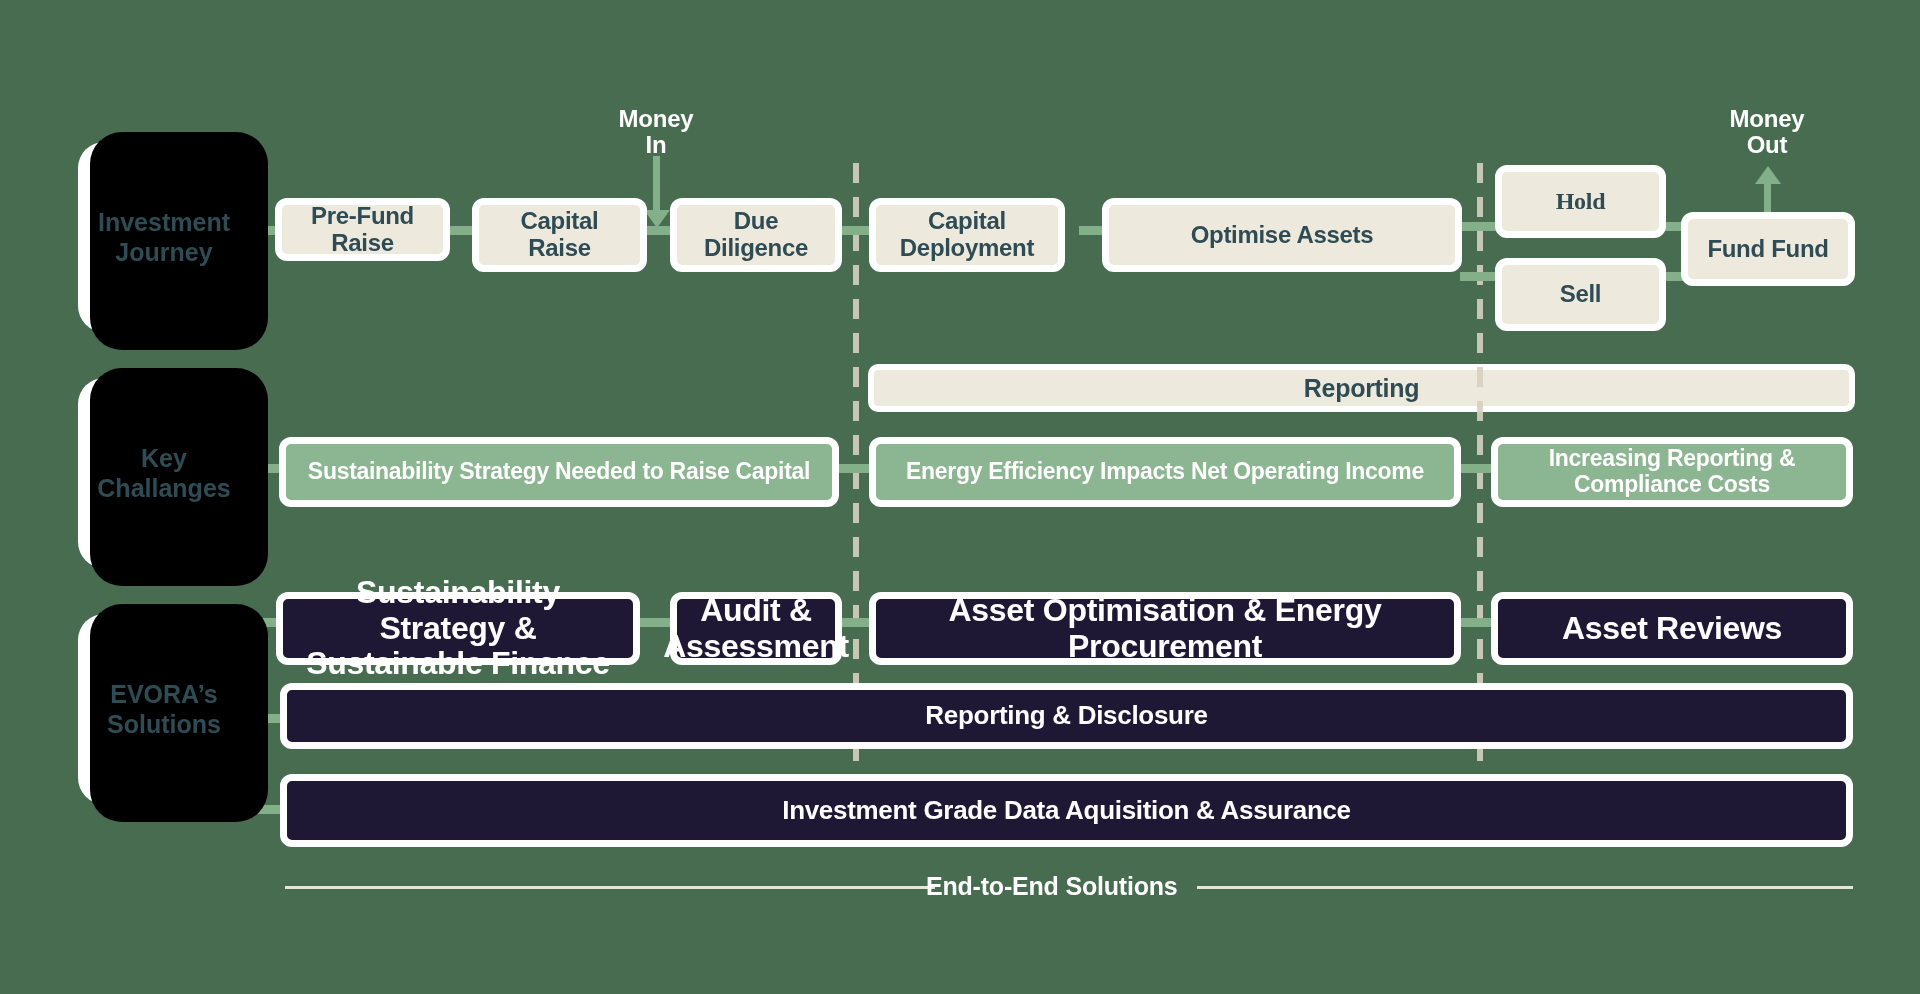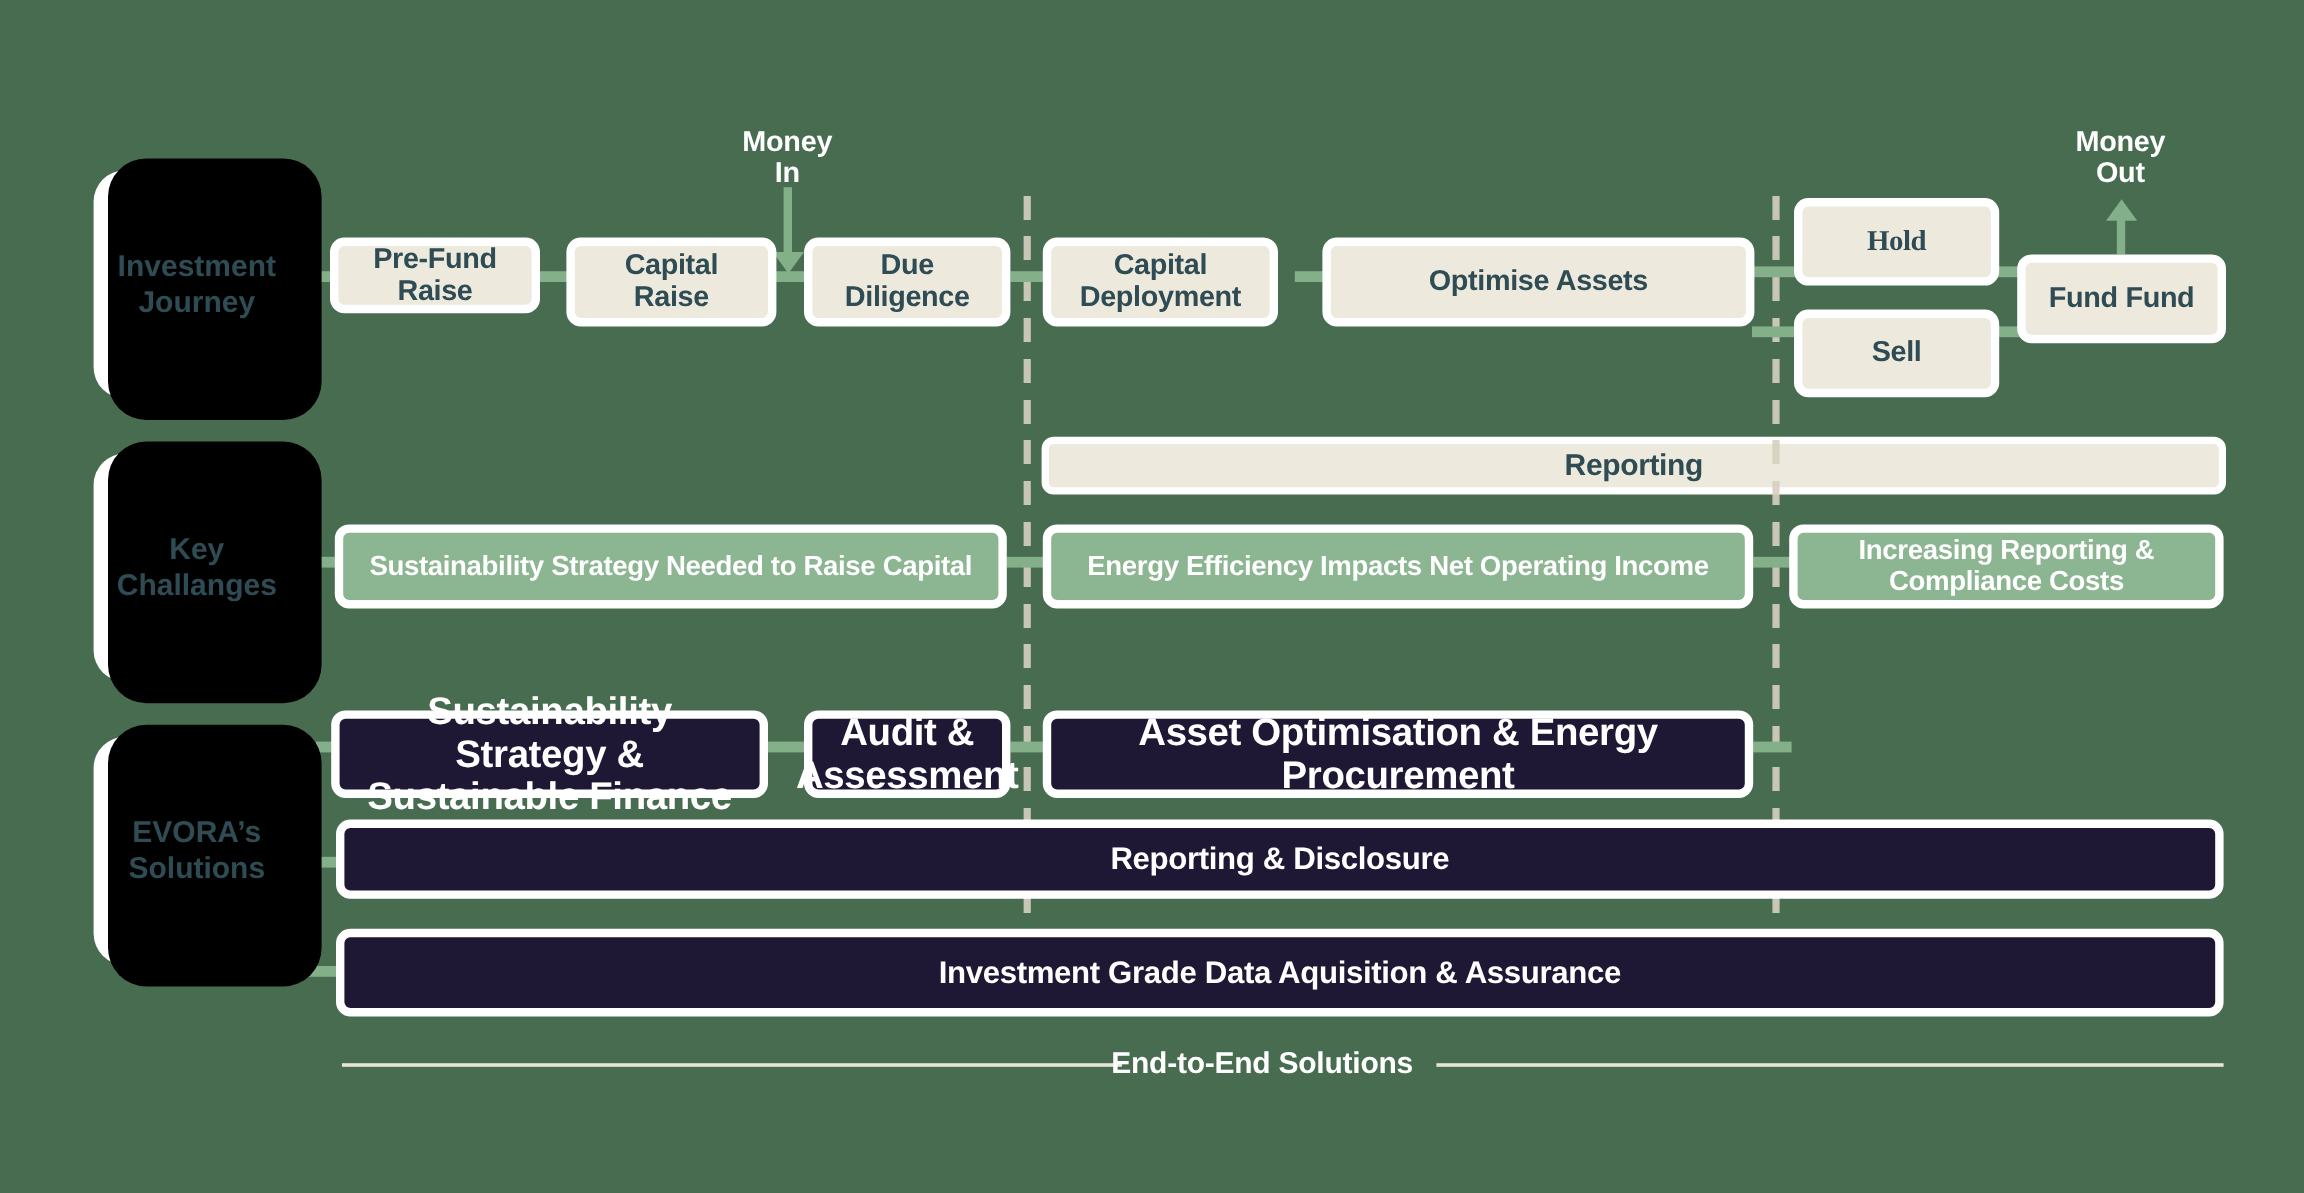--- a/index.html
+++ b/index.html
@@ -144,20 +144,23 @@
 
   <div class="box navybox" style="left:276px;top:592px;width:364px;height:73px;">
     <span>Sustainability Strategy &amp; Sustainable Finance</span>
   </div>
   <div class="box navybox" style="left:670px;top:592px;width:172px;height:73px;">
     <span>Audit &amp; Assessment</span>
   </div>
   <div class="box navybox" style="left:869px;top:592px;width:592px;height:73px;">
     <span>Asset Optimisation &amp; Energy Procurement</span>
   </div>
+  <div class="box navybox" style="left:1491px;top:592px;width:362px;height:73px;">
+    <span>Asset Reviews</span>
+  </div>
 
   <div class="box navybox" style="left:280px;top:683px;width:1573px;height:66px;font-size:26px;">
     <span>Reporting &amp; Disclosure</span>
   </div>
   <div class="box navybox" style="left:280px;top:774px;width:1573px;height:73px;font-size:26px;">
     <span>Investment Grade Data Aquisition &amp; Assurance</span>
   </div>
 
   <div class="endline" style="left:285px;top:886px;width:650px;"></div>
   <div class="endlabel" style="left:926px;top:872px;width:280px;">End-to-End Solutions</div>

